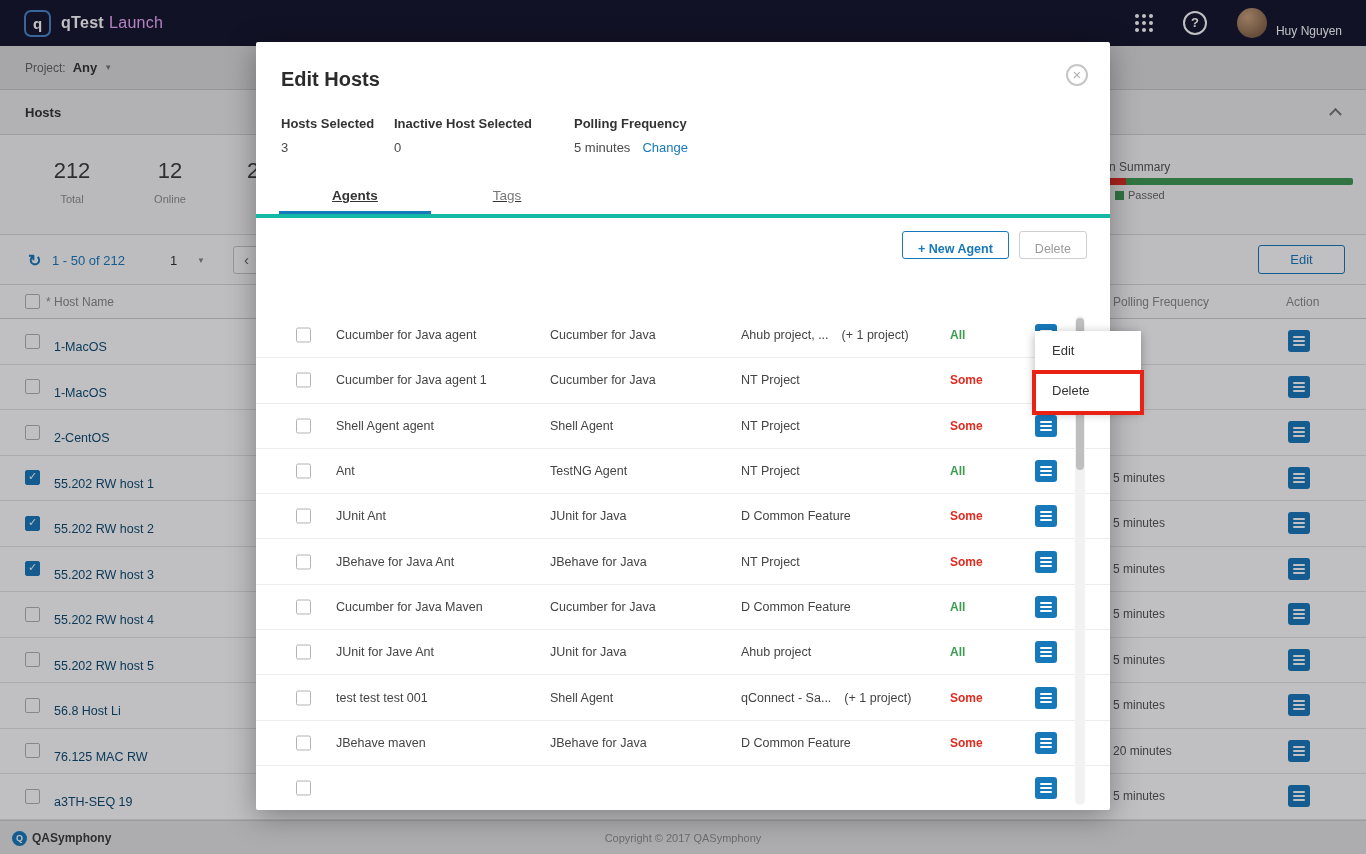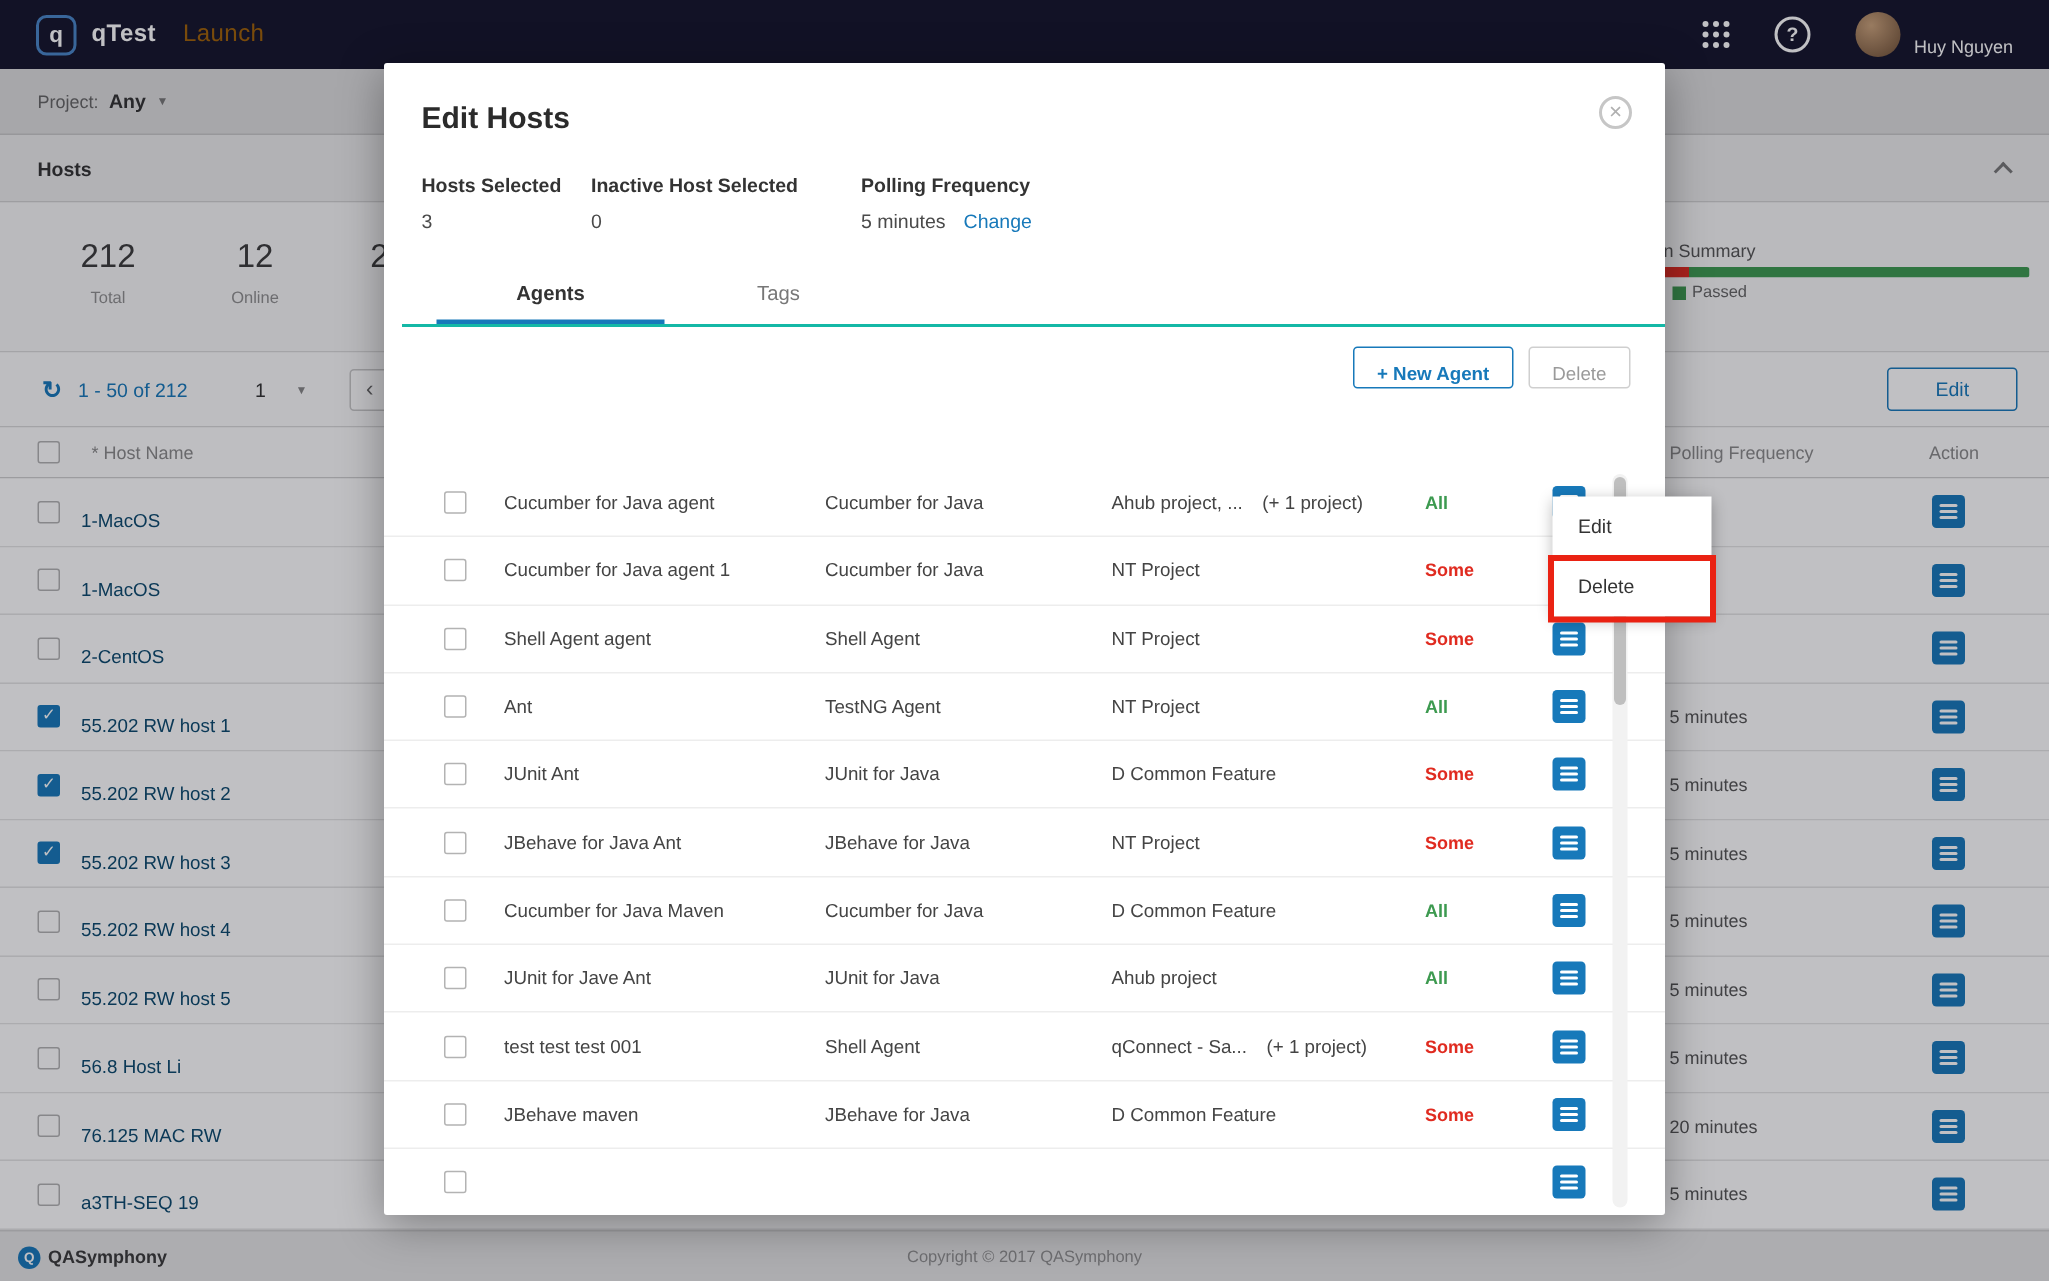--- a/index.html
+++ b/index.html
@@ -3,21 +3,21 @@
 <meta charset="utf-8">
 <style>
   * { margin:0; padding:0; box-sizing:border-box; }
   body { font-family:"Liberation Sans", sans-serif; background:#222; }
   .screen { position:relative; width:1366px; height:854px; overflow:hidden; background:#fff; color:#333; }
 
   
   .topbar { position:absolute; top:0; left:0; right:0; height:46px; background:#15152c; display:flex; align-items:center; padding:0 24px; z-index:1; }
   .logo-box { width:27px; height:27px; border:2px solid #4a86c8; border-radius:7px; color:#fff; font-weight:bold; font-size:15px; display:flex; align-items:center; justify-content:center; }
   .brand { margin-left:10px; font-size:16px; color:#fff; font-weight:bold; letter-spacing:.3px; }
-  .brand .light { font-weight:normal; color:#a16207; margin-left:18px; }
+  .brand .light { font-weight:normal; color:#f0abfc; margin-left:5px; }
   .topbar-right { margin-left:auto; display:flex; align-items:center; gap:30px; }
   .grid-icon { display:grid; grid-template-columns:repeat(3,4px); grid-gap:3px; cursor:pointer; }
   .grid-icon i { width:4px; height:4px; background:#fff; border-radius:50%; display:block; }
   .help-icon { width:24px; height:24px; border:2px solid #fff; border-radius:50%; color:#fff; font-size:13px; font-weight:bold; text-align:center; line-height:20px; cursor:pointer; }
   .user { display:flex; align-items:flex-end; gap:9px; cursor:pointer; }
   .avatar { width:30px; height:30px; border-radius:50%; background:radial-gradient(circle at 35% 30%, #caa27a, #6e4f35); }
   .user-name { color:#fff; font-size:12px; }
 
   
   .project-bar { position:absolute; top:46px; left:0; right:0; height:44px; background:#dedede; border-bottom:1px solid #c8c8c8; display:flex; align-items:center; padding-left:25px; }
@@ -47,21 +47,21 @@
   .range { position:absolute; left:52px; top:50%; transform:translateY(-50%); color:#1779ba; font-size:13px; }
   .pagenum { position:absolute; left:170px; top:50%; transform:translateY(-50%); font-size:13px; color:#333; cursor:pointer; }
   .page-caret { position:absolute; left:197px; top:50%; transform:translateY(-50%); font-size:8px; color:#888; }
   .pager { position:absolute; left:233px; top:11px; display:flex; }
   .pager .pg { width:27px; height:28px; border:1px solid #c9c9c9; background:#fff; color:#666; font-size:15px; text-align:center; line-height:26px; cursor:pointer; }
   .pg-prev { border-radius:3px 0 0 3px; } .pg-next { border-radius:0 3px 3px 0; margin-left:-1px; }
   .edit-btn { position:absolute; right:21px; top:10px; width:87px; height:29px; border:1px solid #1779ba; border-radius:3px; background:#fff; color:#1779ba; font-size:13px; text-align:center; line-height:27px; cursor:pointer; }
 
   
   .bg-thead { position:absolute; top:285px; left:0; right:0; height:34px; background:#fcfcfc; border-bottom:1px solid #cfcfcf; display:flex; align-items:center; padding-left:25px; font-size:12px; color:#8a8a8a; }
-  .h-host { margin-left:21px;text-align:center; }
+  .h-host { margin-left:6px;text-align:center; }
   .h-poll { position:absolute; left:1113px; }
   .h-action { position:absolute; left:1286px; }
   .bg-rows { position:absolute; top:319px; left:0; right:0; }
   .bg-row { position:relative; height:45.5px; border-bottom:1px solid #e4e4e4; display:flex; align-items:center; padding-left:25px; background:#fff; }
   .host-name { margin-left:14px; font-size:12.5px; color:#0c4a6e; text-decoration:none; cursor:pointer;margin-top:12px; }
   .bg-polling { position:absolute; left:1113px; font-size:12px; color:#555; }
   .bg-act { position:absolute; left:1288px; }
 
   .cb { width:15px; height:15px; border:1px solid #b3b3b3; border-radius:2px; background:#fff; position:relative; flex:none; cursor:pointer; }
   .cb.checked { background:#1779ba; border-color:#1779ba; }
@@ -79,21 +79,21 @@
   
   .dim { position:absolute; inset:0; background:rgba(10,12,24,0.26); z-index:50; }
   .modal { position:absolute; left:256px; top:42px; width:854px; height:768px; background:#fff; border-radius:2px; box-shadow:0 6px 30px rgba(0,0,0,.35); z-index:100; overflow:hidden; }
   .modal-title { position:absolute; left:25px; top:26px; font-size:20px; font-weight:bold; color:#2b2b2b; }
   .modal-close { position:absolute; right:22px; top:22px; width:22px; height:22px; border:2px solid #c6c6c6; border-radius:50%; color:#b0b0b0; font-size:15px; line-height:17px; text-align:center; cursor:pointer; }
   .stats-row { position:absolute; top:74px; left:25px; display:flex; }
   .stat-col1 { width:113px; } .stat-col2 { width:180px; }
   .stat-label { font-size:13px; font-weight:bold; color:#333; }
   .stat-value { margin-top:9px; font-size:13px; color:#4a4a4a; }
   .change-link { color:#1779ba; margin-left:12px; cursor:pointer; }
-  .tabs-band { position:absolute; top:131px; left:12px; right:0; height:45px; border-bottom:2px solid #14b8a6; display:flex; padding-left:23px; }
+  .tabs-band { position:absolute; top:131px; left:0; right:0; height:45px; border-bottom:4px solid #14b8a6; display:flex; padding-left:23px;text-decoration:underline; }
   .tab { width:152px; text-align:center; line-height:45px; font-size:13.5px; color:#777; position:relative; cursor:pointer; }
   .tab.active { color:#333; font-weight:bold; }
   .tab.active::after { content:""; position:absolute; left:0; right:0; bottom:0; height:3px; background:#1779ba; }
   .btn-row { position:absolute; top:189px; right:23px; display:flex; gap:10px; }
   .mbtn { height:28px; padding:4px 15px; border-radius:3px; background:#fff; font-size:12.5px; line-height:26px; cursor:pointer; }
   .btn-new { border:1px solid #1779ba; color:#1779ba; font-weight:bold; }
   .btn-del { border:1px solid #cfcfcf; color:#9a9a9a; }
   .mthead { position:absolute; top:230px; left:0; right:0; height:40px; border-top:1px solid #e4e4e4; border-bottom:1px solid #c9c9c9; font-size:11px; color:#9a9a9a; letter-spacing:.6px; }
   .mthead .cbh { position:absolute; left:40px; top:12px; }
   .mthead .h { position:absolute; top:50%; transform:translateY(-50%); }

